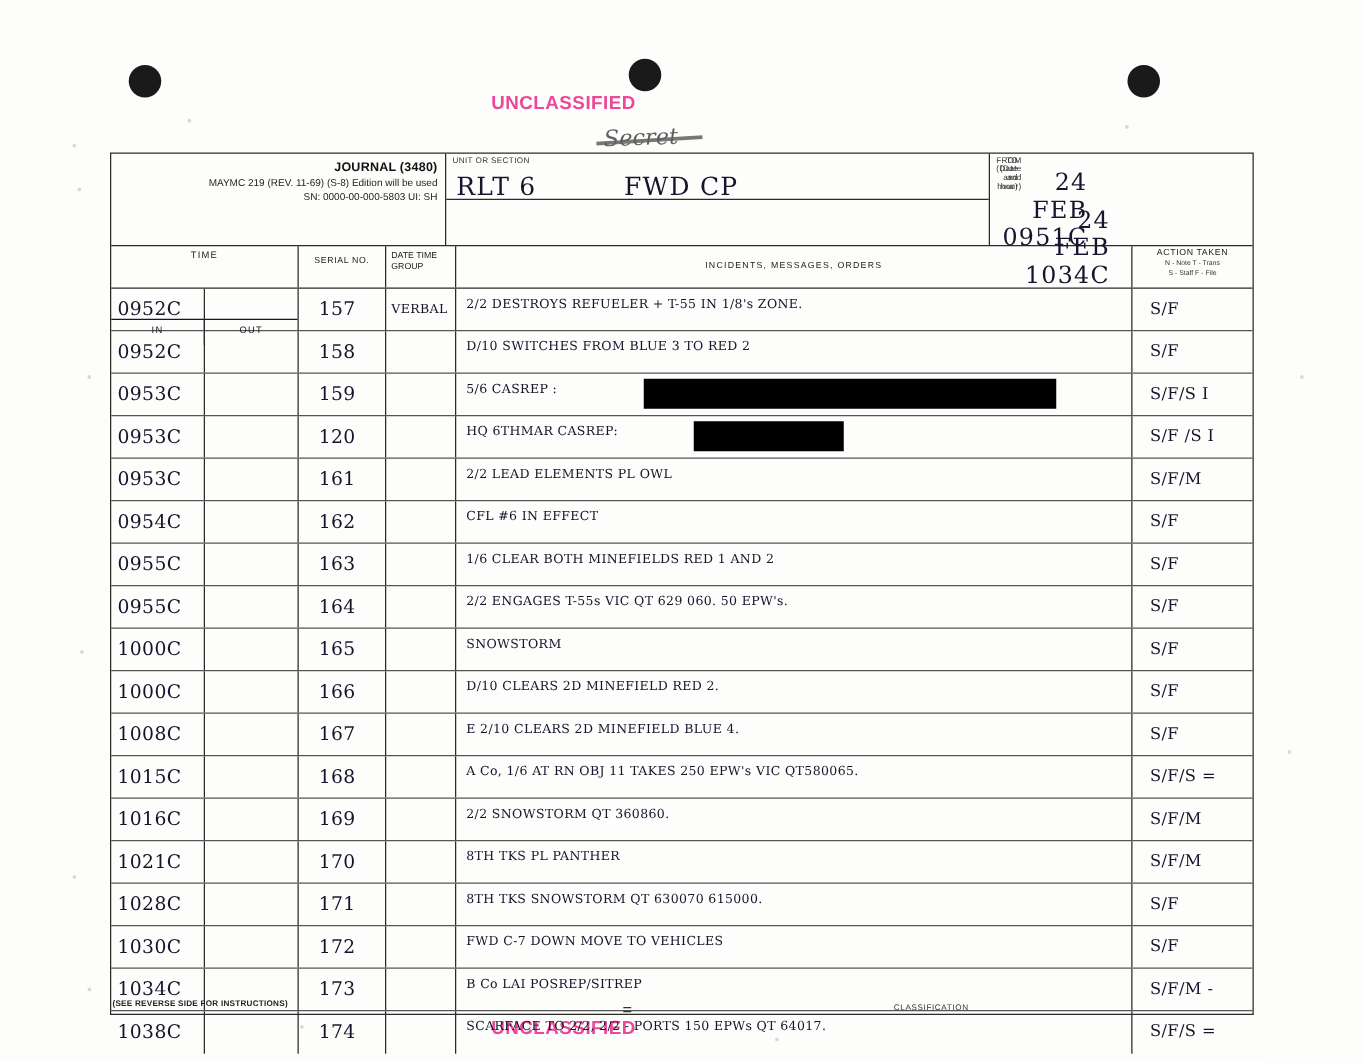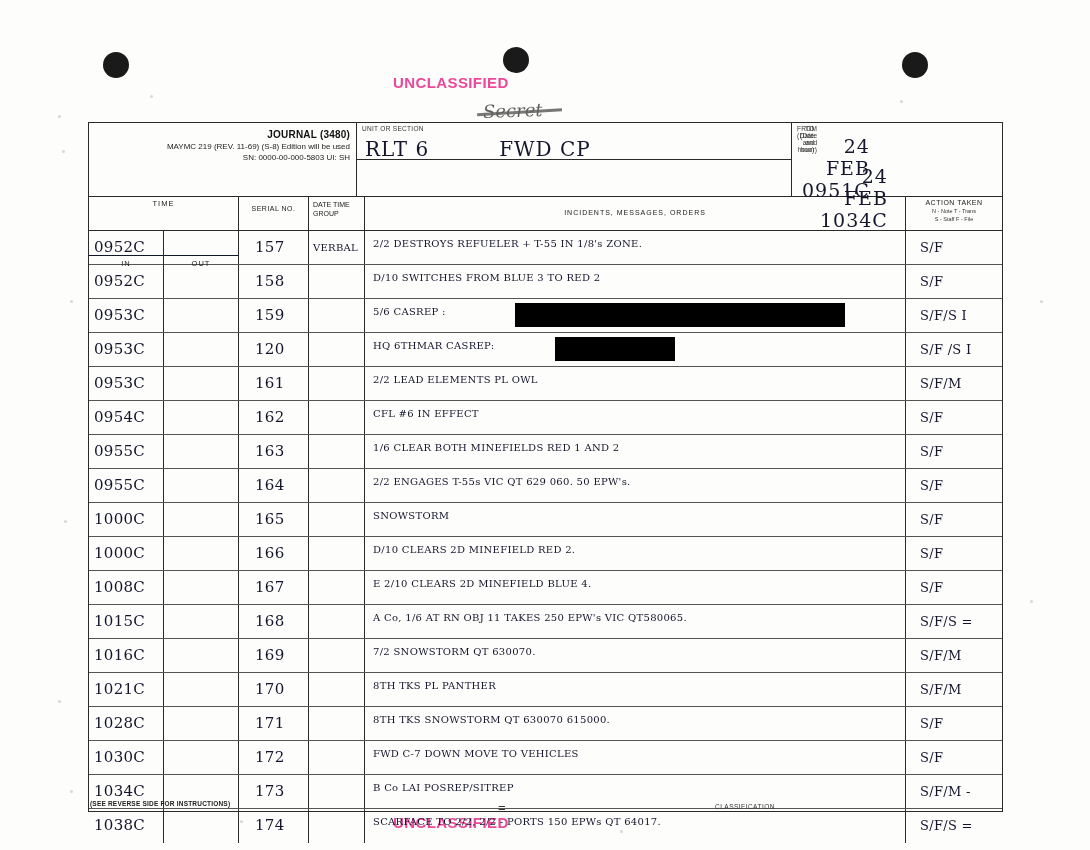--- a/index.html
+++ b/index.html
@@ -622,21 +622,21 @@
         <div class="cell c-out">
           <span class="txt"></span>
         </div>
         <div class="cell c-serial">
           <span class="txt">169</span>
         </div>
         <div class="cell c-dtg">
           <span class="txt"></span>
         </div>
         <div class="cell c-inc">
-          <span class="txt">7/2 SNOWSTORM QT 630070.</span>
+          <span class="txt">2/2 SNOWSTORM QT 360860.</span>
         </div>
         <div class="cell c-action">
           <span class="txt">S/F/M</span>
         </div>
       </div>
       <div class="row">
         <div class="cell c-in">
           <span class="txt">1021C</span>
         </div>
         <div class="cell c-out">

